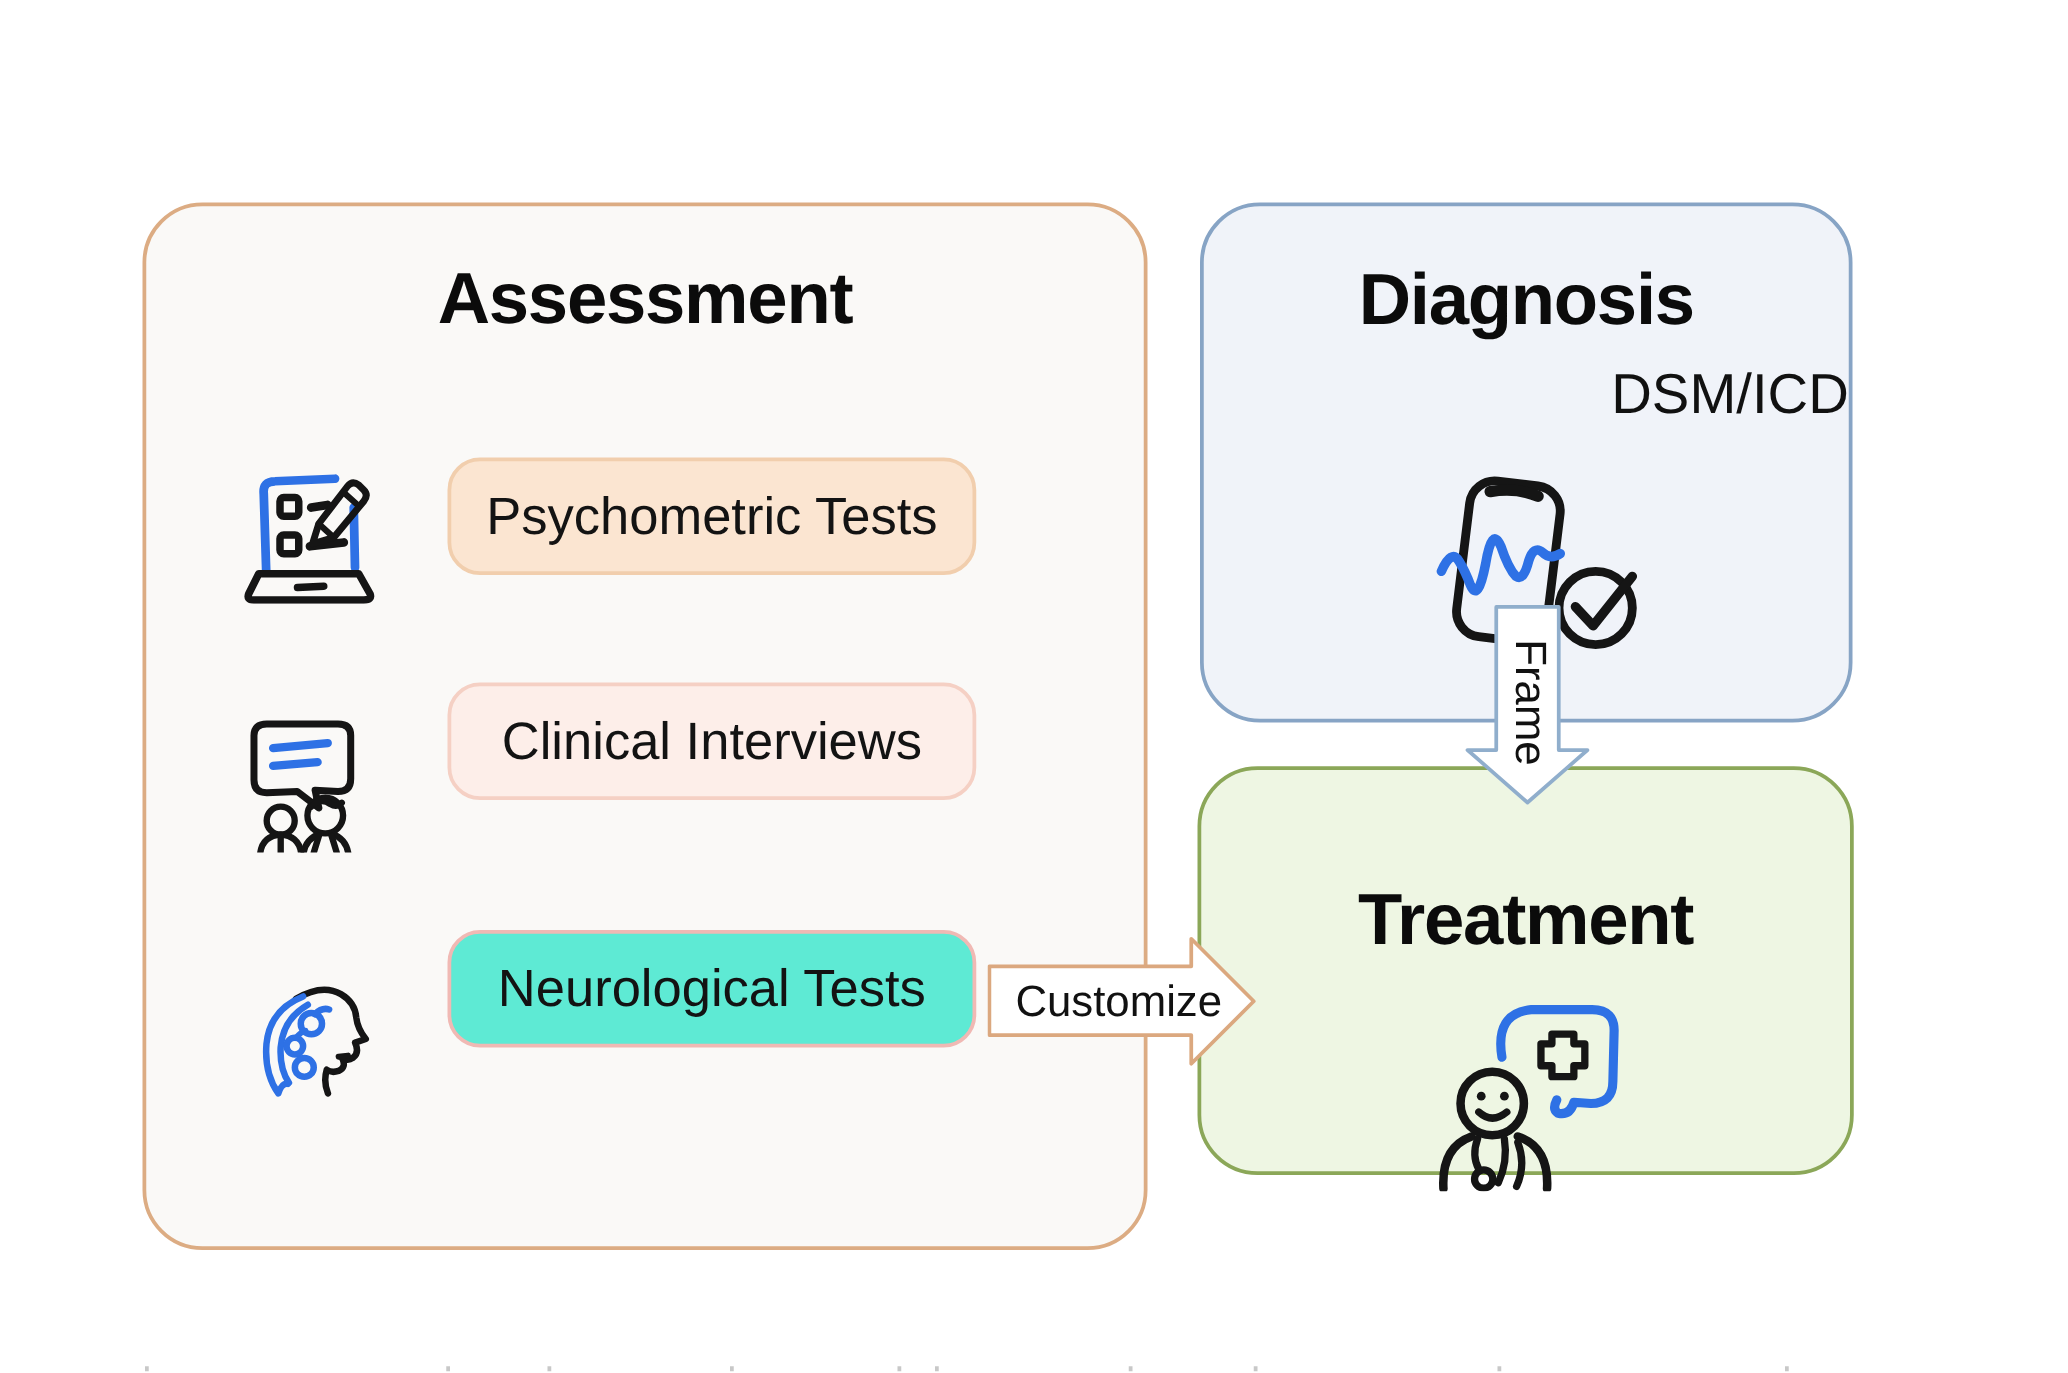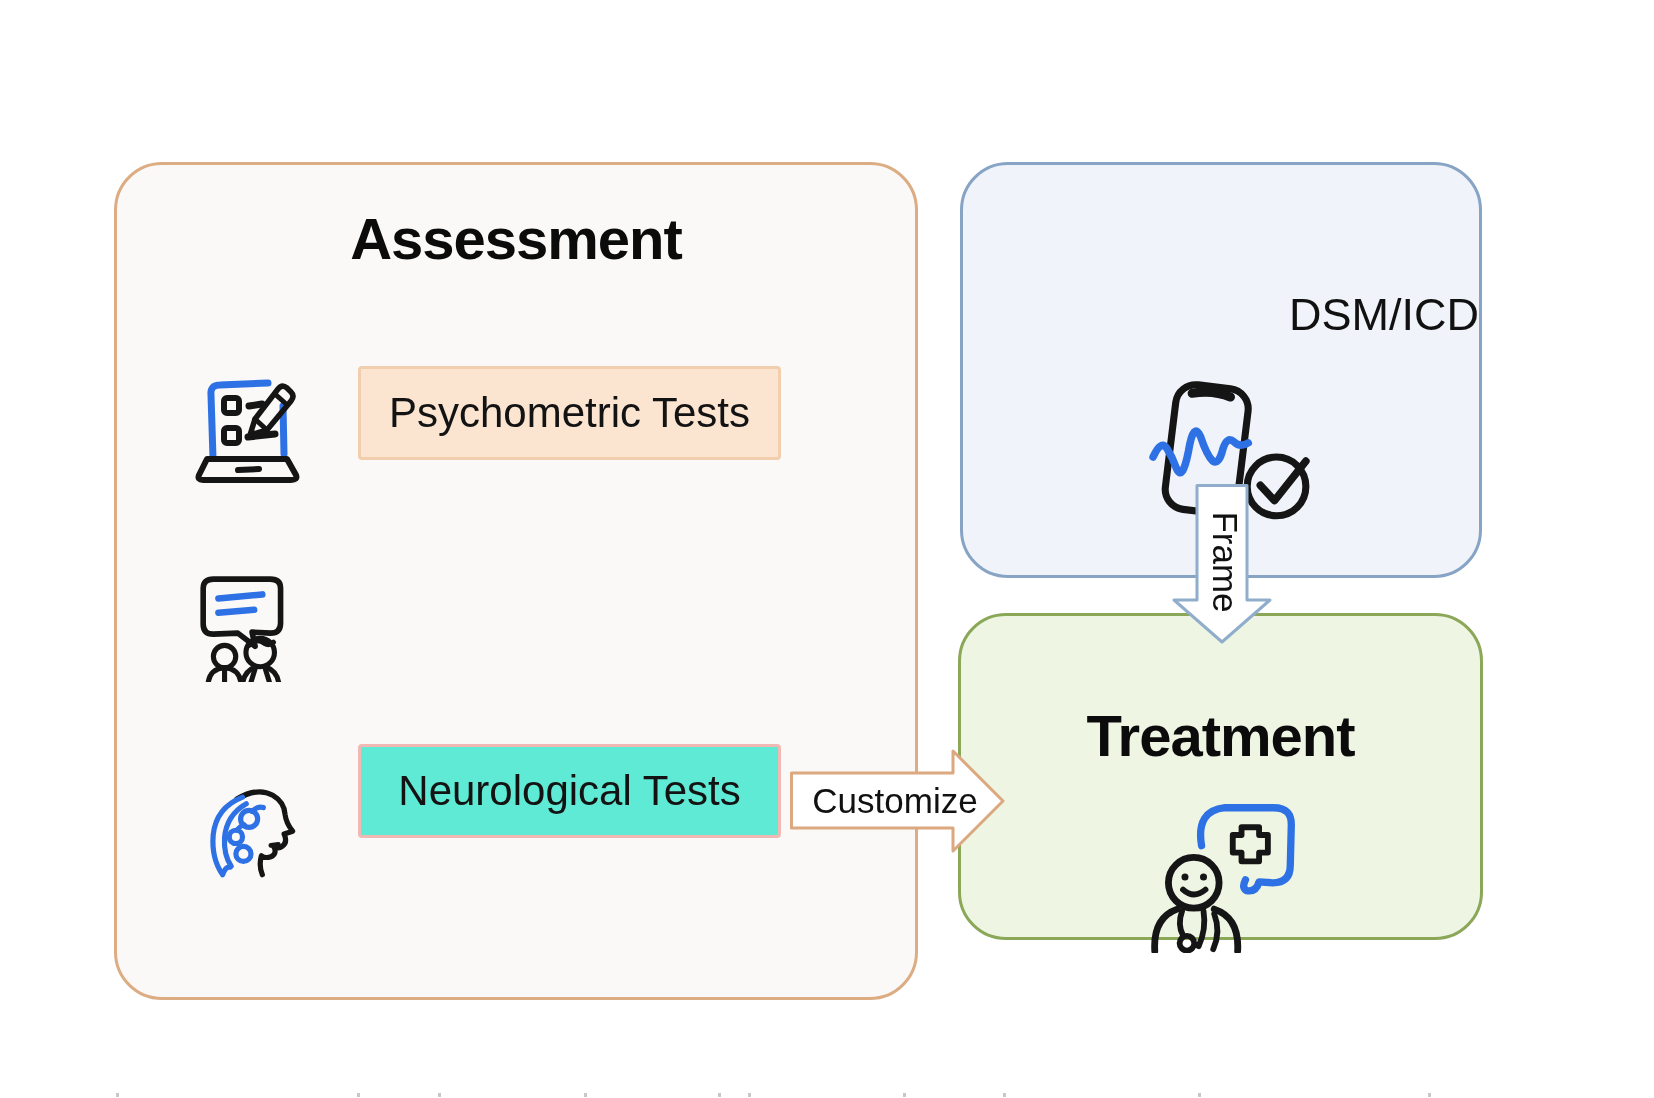--- a/index.html
+++ b/index.html
@@ -13,21 +13,21 @@
   .panel-treatment{left:958px;top:573px;width:525px;height:327px;background:#EEF6E3;border:3px solid #8BA758;}
   .panel-title{
     position:absolute;left:0;width:100%;text-align:center;
     font-size:58px;font-weight:700;letter-spacing:-1px;color:#0b0b0b;line-height:64px;
   }
   .subtitle{
     position:absolute;left:0;width:100%;text-align:right;
     font-size:45px;font-weight:400;color:#111;line-height:56px;
   }
   .pill{
-    position:absolute;left:241px;width:423px;height:94px;border-radius:4px;box-sizing:border-box;
+    position:absolute;left:241px;width:423px;height:94px;border-radius:26px;box-sizing:border-box;
     display:flex;align-items:center;justify-content:center;
     font-size:42px;color:#131313;
   }
   .pill-psychometric{top:201px;background:#FBE5D1;border:3px solid #F1CEAD;}
   .pill-clinical{top:381px;background:#FDEEE9;border:3px solid #F5D0C4;}
   .pill-neurological{top:579px;background:#5eead4;border:3px solid #F0B9B4;}
   .row-icon{position:absolute;}
   .icon-laptop{left:71px;top:203px;width:120px;height:115px;}
   .icon-speech{left:76px;top:405px;width:112px;height:112px;}
   .icon-head{left:82px;top:618px;width:104px;height:104px;}
@@ -79,20 +79,23 @@
           <path d="M31,96 L31,110" stroke="#151515" stroke-width="5"></path>
           <circle cx="66" cy="81" r="14" stroke="#151515" stroke-width="5"></circle>
           <path d="M55,74 Q62,66 70,72 Q75,75 79,71" stroke="#151515" stroke-width="5"></path>
           <path d="M49,110 Q51,99 62,95" stroke="#151515" stroke-width="5"></path>
           <path d="M84,110 Q82,99 71,95" stroke="#151515" stroke-width="5"></path>
           <path d="M61,97 L57,110" stroke="#151515" stroke-width="5"></path>
           <path d="M71,97 L75,110" stroke="#151515" stroke-width="5"></path>
         </g>
       </svg>
     </div>
+    <div class="pill pill-clinical">
+      <span>Clinical Interviews</span>
+    </div>
 
     <div class="row-icon icon-head">
       <svg viewBox="0 0 110 110" width="104" height="104">
         <g fill="none" stroke-linecap="round" stroke-linejoin="round">
           <path d="M40,17 Q62,4 78,13 Q90,20 91,33 Q92,42 99,51 L90,54 Q94,63 88,67 Q84,70 79,67 Q83,75 76,78 Q70,80 66,77 Q63,87 67,97" stroke="#151515" stroke-width="5.5"></path>
           <path d="M76,66 L84,65" stroke="#151515" stroke-width="5"></path>
           <path d="M46,15 Q18,26 15,55 Q13,80 25,97 Q28,88 33,89" stroke="#2E71E5" stroke-width="5.5"></path>
           <path d="M50,22 Q29,34 27,58 Q26,76 34,88" stroke="#2E71E5" stroke-width="5.5"></path>
           <circle cx="53" cy="38" r="9" stroke="#2E71E5" stroke-width="5.5"></circle>
           <circle cx="39" cy="57" r="7" stroke="#2E71E5" stroke-width="5.5"></circle>
@@ -101,20 +104,21 @@
           <path d="M40,50 Q44,45 48,44" stroke="#2E71E5" stroke-width="5"></path>
         </g>
       </svg>
     </div>
     <div class="pill pill-neurological">
       <span>Neurological Tests</span>
     </div>
   </div>
 
   <div class="panel panel-diagnosis">
+    <div class="panel-title" style="top:43px;">Diagnosis</div>
     <div class="subtitle" style="top:122px;">DSM/ICD</div>
     <div class="icon-phone">
       <svg viewBox="0 0 170 145" width="172" height="147">
         <g fill="none" stroke-linecap="round" stroke-linejoin="round">
           <g transform="rotate(7 60 70)">
             <rect x="25" y="8" width="72" height="124" rx="20" stroke="#151515" stroke-width="7"></rect>
             <path d="M40,17 Q60,11 78,16" stroke="#151515" stroke-width="9"></path>
           </g>
           <path d="M8,78 Q16,60 22,70 Q27,78 31,89 Q37,103 43,72 Q48,42 55,58 Q61,76 67,82 Q73,86 77,70 Q81,57 88,63 Q94,69 102,64" stroke="#2E71E5" stroke-width="7.5"></path>
           <circle cx="130" cy="107" r="29" stroke="#151515" stroke-width="7"></circle>

